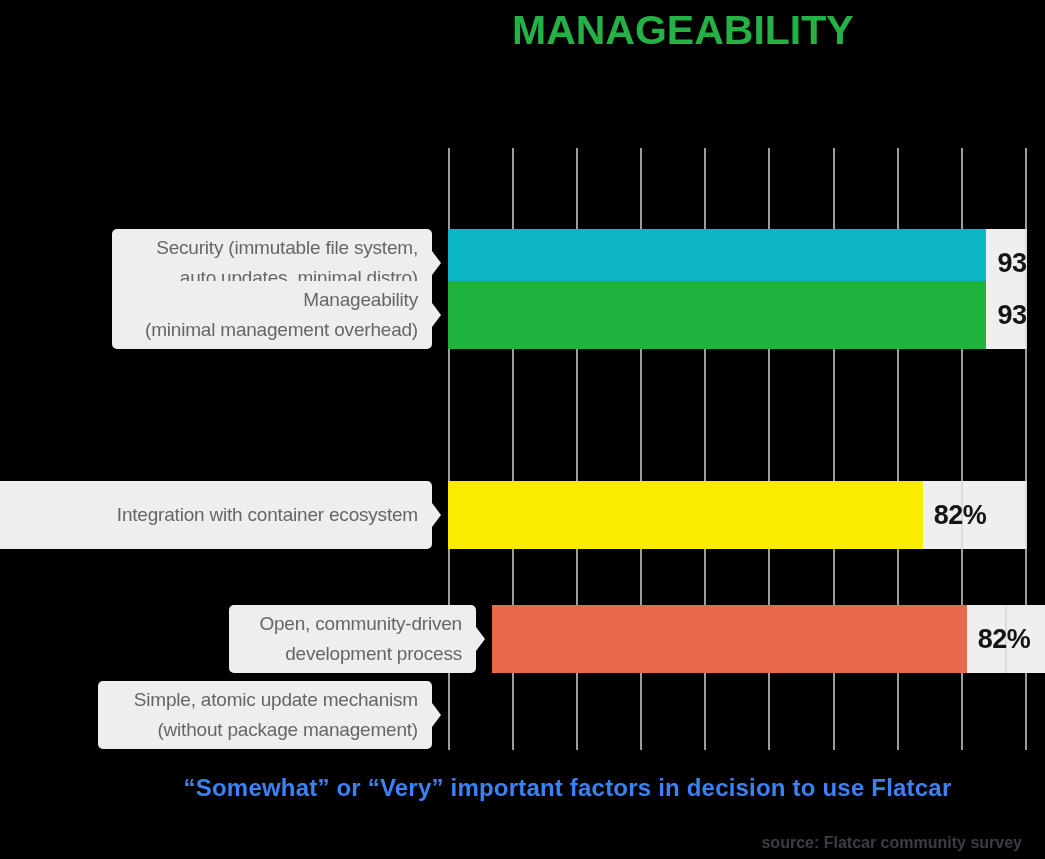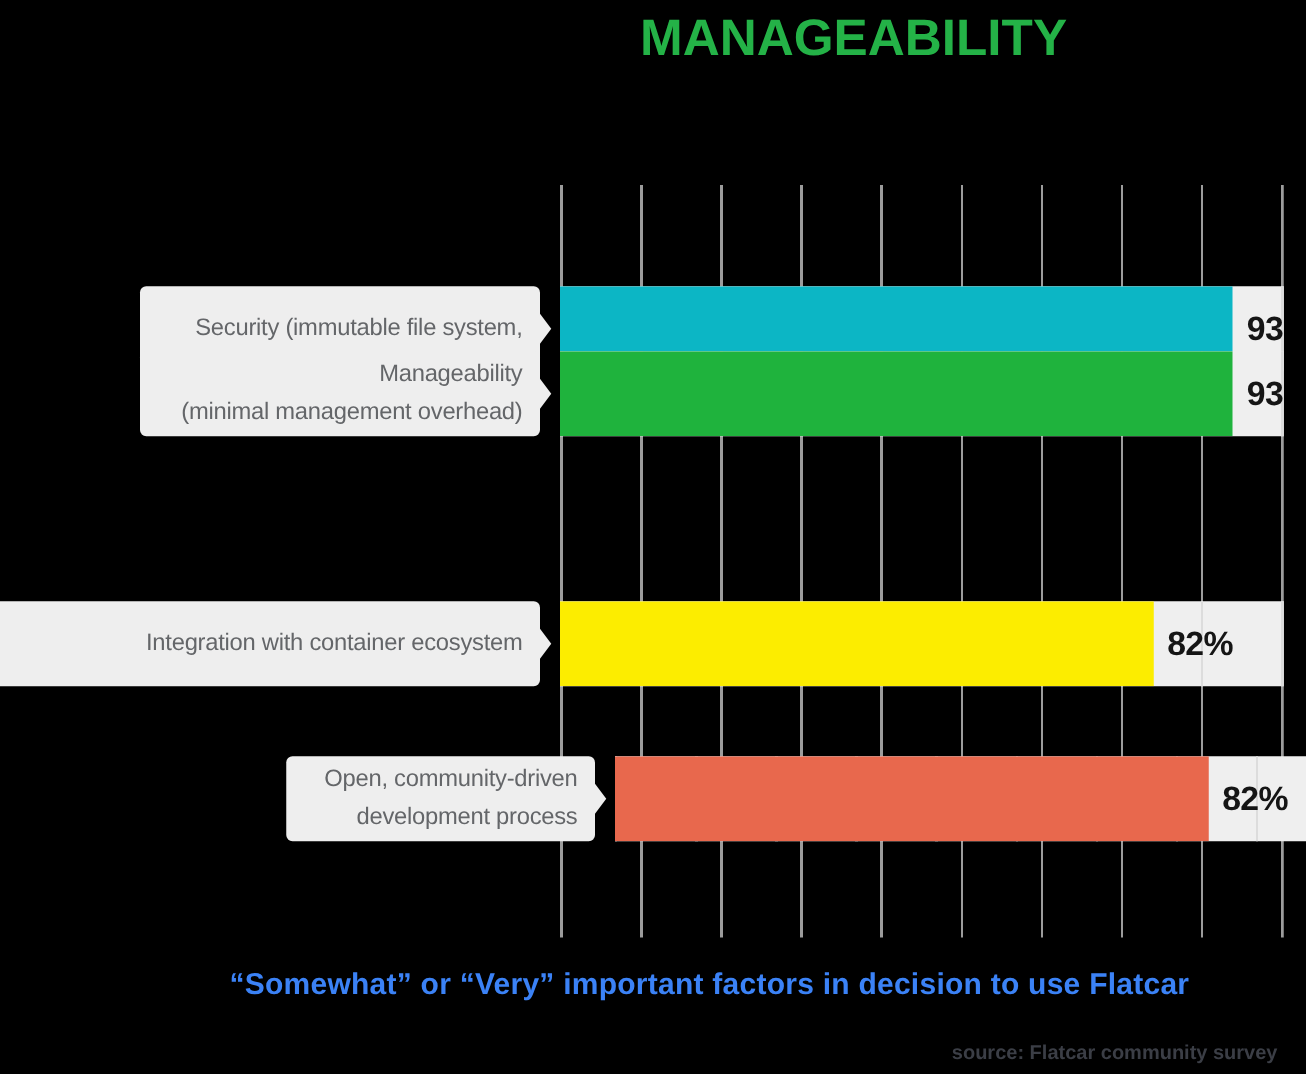--- a/index.html
+++ b/index.html
@@ -69,20 +69,21 @@
 
 <div id="figure" style="background: rgb(0, 0, 0);">
 
   <div class="title" id="title-manageability" style="color: rgb(36, 178, 71);">MANAGEABILITY</div>
 
   <div id="gridlines"></div>
 
   <div class="row r0">
     <div class="label-box">
       <span>Security (immutable file system,</span>
+      <span>auto updates, minimal distro)</span>
       <span class="tail"></span>
     </div>
     <div class="track">
       <div class="bar" style="width: 93%; background: rgb(12, 182, 197);"></div>
       <div class="value">93%</div>
     </div>
   </div>
 
   <div class="row r1">
     <div class="label-box">
@@ -114,17 +115,22 @@
       <span>development process</span>
       <span class="tail"></span>
     </div>
     <div class="track">
       <div class="bar" style="width: 82%; background: rgb(232, 104, 77);"></div>
       <div class="value">82%</div>
     </div>
   </div>
 
   <div class="row r5">
+    <div class="label-box">
+      <span>Simple, atomic update mechanism</span>
+      <span>(without package management)</span>
+      <span class="tail"></span>
+    </div>
   </div>
 
   <div id="caption" style="color: #3b82f6; padding-left: 45px;">“Somewhat” or “Very” important factors in decision to use Flatcar</div>
   <div id="source" style="color: rgb(59, 62, 70);">source: Flatcar community survey</div>
 </div>
 
 </body></html>

